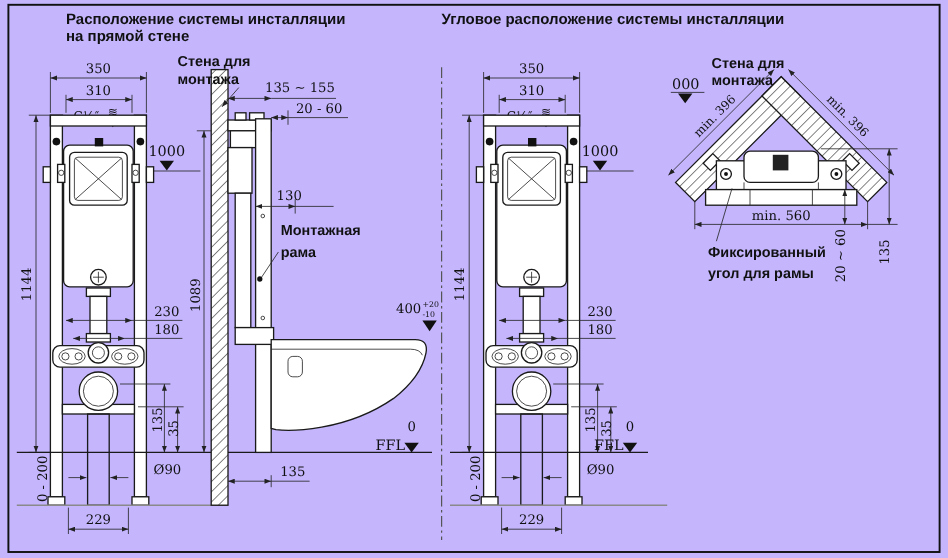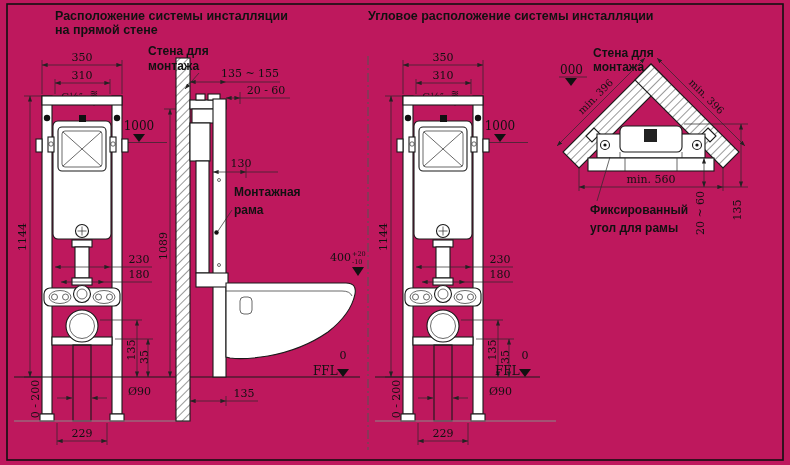--- a/index.html
+++ b/index.html
@@ -1,16 +1,16 @@
 <!DOCTYPE html>
 <html><head>
 <meta charset="utf-8">
 <style>
   html,body{margin:0;padding:0;background:#e8e8e8;}
-  .page{position:relative;width:790px;height:465px;background:#be185d;overflow:hidden;
+  .page{position:relative;width:790px;height:465px;background:#c4b5fd;overflow:hidden;
         font-family:"Liberation Sans",sans-serif;}
   svg{position:absolute;left:0;top:0;}
   .title{font:bold 12.5px "Liberation Sans",sans-serif;fill:#111;}
   .lbl{font:bold 12px "Liberation Sans",sans-serif;fill:#111;}
   .dim{font:11px "DejaVu Serif",serif;fill:#111;}
   .dim-s{font:10px "DejaVu Serif",serif;fill:#111;}
   .dim-xs{font:6.5px "DejaVu Serif",serif;fill:#111;}
   .mid{text-anchor:middle;}
   .ln{stroke:#1a1a1a;stroke-width:1.1;fill:none;}
   .wh{fill:#fff;stroke:#1a1a1a;stroke-width:1.1;}

